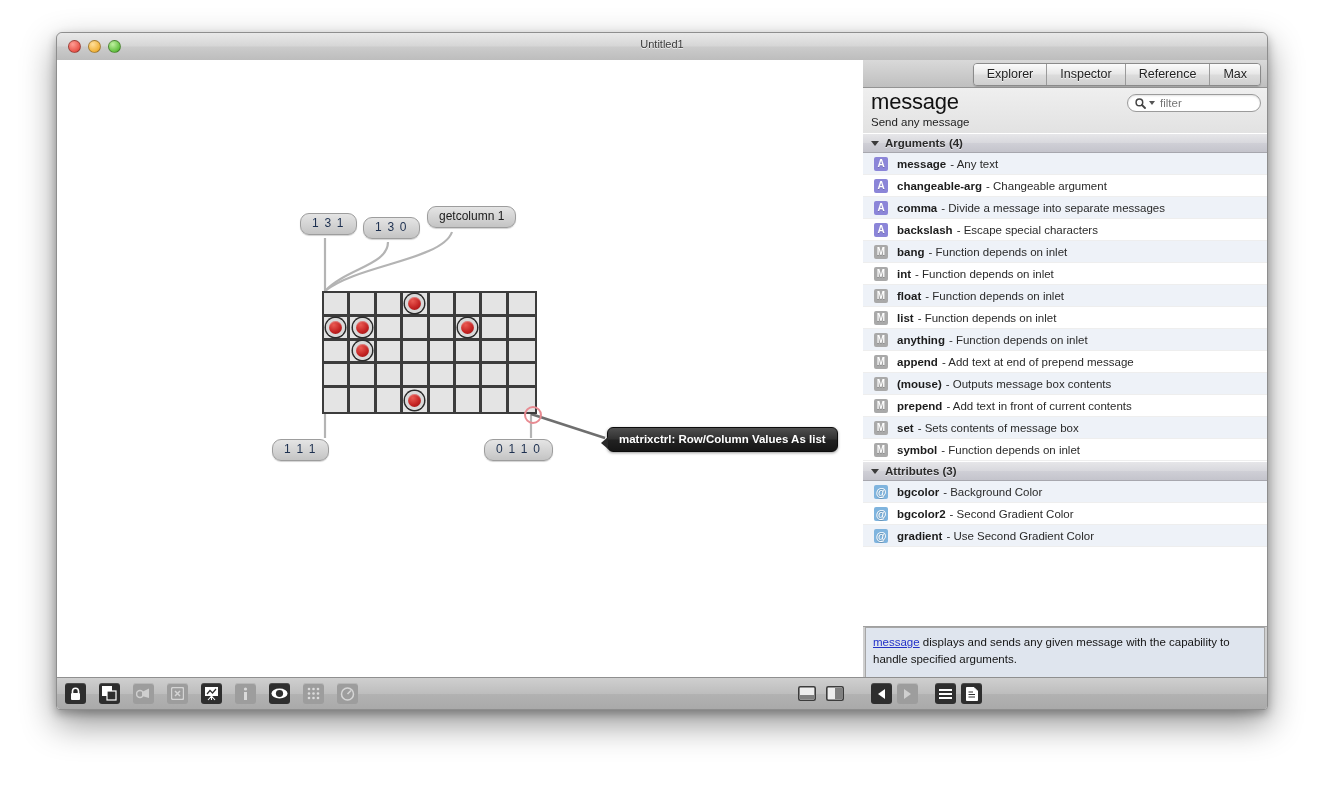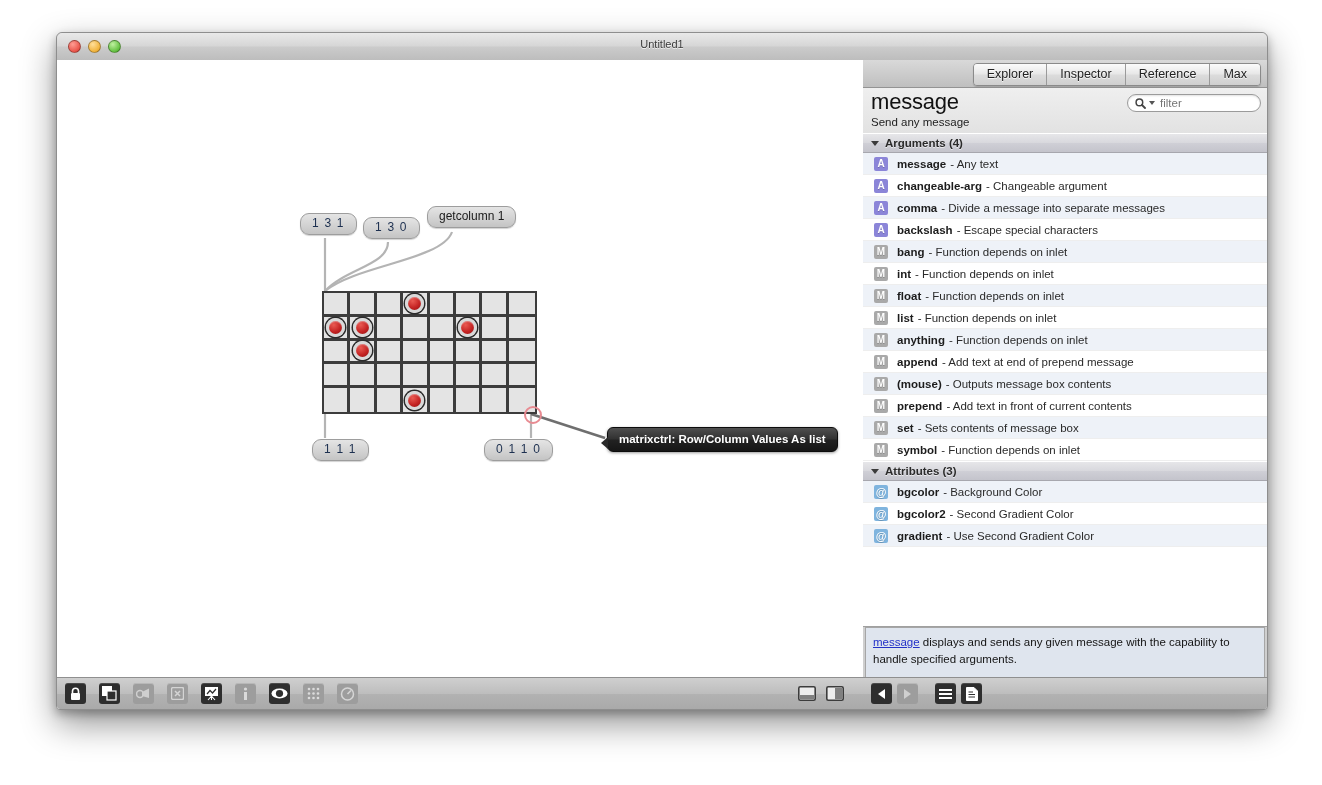--- a/index.html
+++ b/index.html
@@ -403,21 +403,21 @@
           <path d="M 331 182 C 331 205, 290 208, 268 231" stroke="#b4b4b4" stroke-width="2.2" fill="none"></path>
           <path d="M 395 172 C 385 200, 300 205, 268 231" stroke="#b4b4b4" stroke-width="2.2" fill="none"></path>
           <path d="M 268 354 L 268 378" stroke="#b4b4b4" stroke-width="2.2" fill="none"></path>
           <path d="M 474 354 L 474 378" stroke="#b4b4b4" stroke-width="2.2" fill="none"></path>
           <path d="M 474 354 L 548 378" stroke="#6f6f6f" stroke-width="2.6" fill="none"></path>
         </svg>
 
         <div class="msgbox" style="left:243px; top:153px;">1 3 1</div>
         <div class="msgbox" style="left:306px; top:157px;">1 3 0</div>
         <div class="msgbox plain" style="left:370px; top:146px;">getcolumn 1</div>
-        <div class="msgbox" style="left:215px; top:379px;margin-left:40px;">1 1 1</div>
+        <div class="msgbox" style="left:215px; top:379px;">1 1 1</div>
         <div class="msgbox" style="left:427px; top:379px;">0 1 1 0</div>
 
         <div id="matrixctrl">
           <div id="matrix-grid">
 
             <div class="mcell"></div>
             <div class="mcell"></div>
             <div class="mcell"></div>
             <div class="mcell">
                 <span class="dot"></span>

